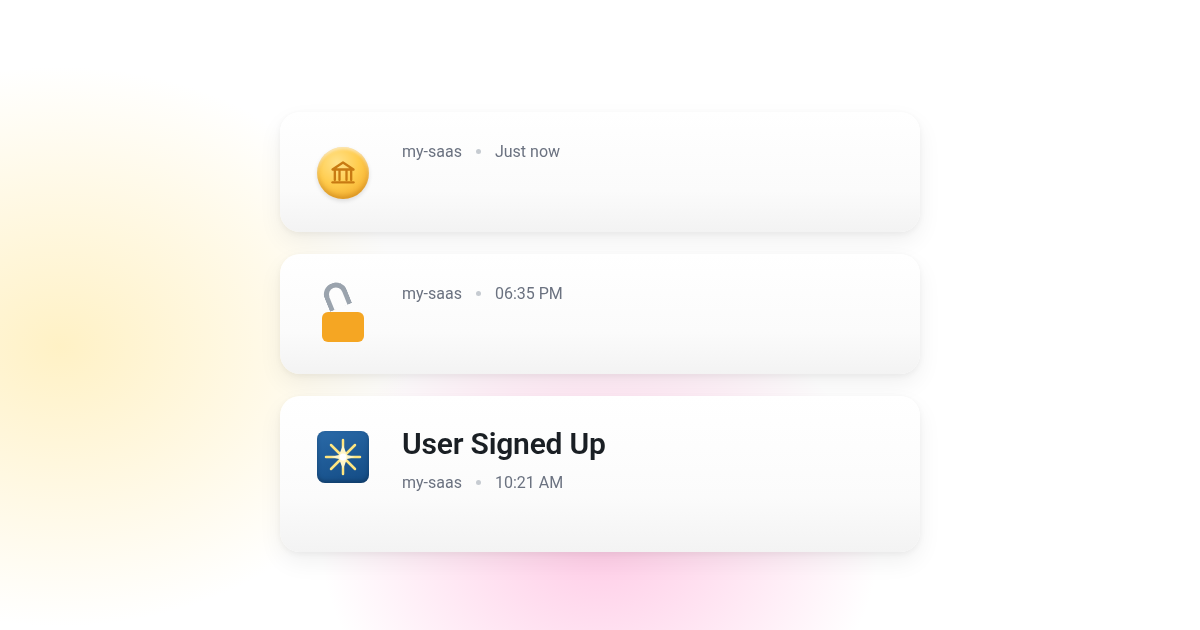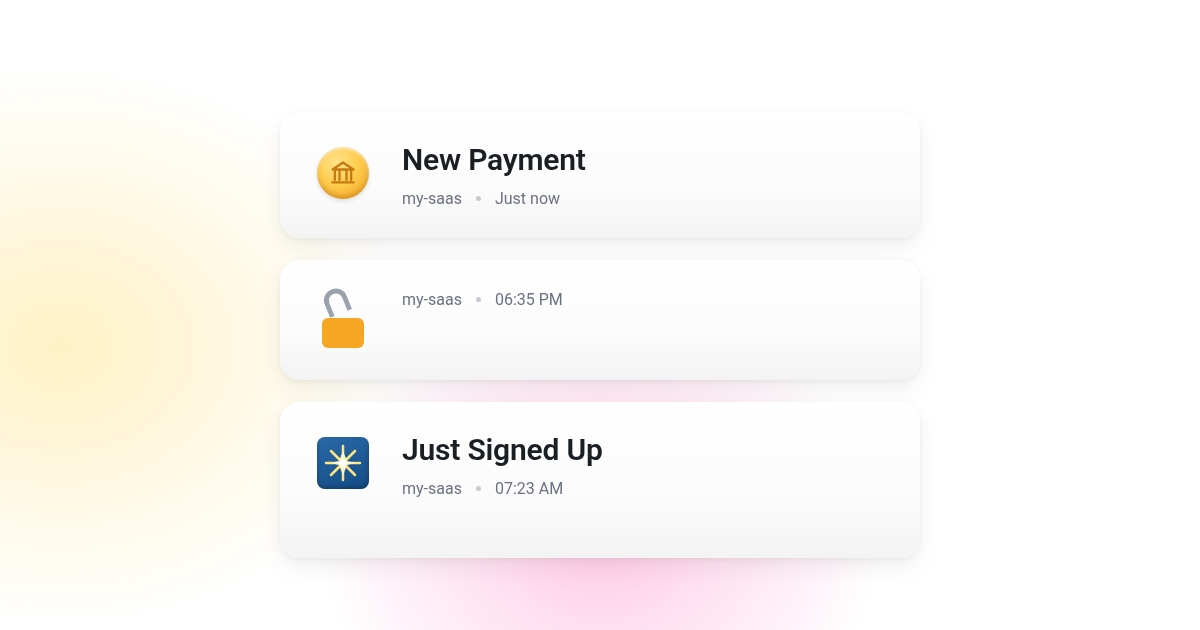--- a/index.html
+++ b/index.html
@@ -152,21 +152,20 @@
           <path d="M3 9 L12 3 L21 9 Z"></path>
           <line x1="5" y1="10" x2="5" y2="18"></line>
           <line x1="9" y1="10" x2="9" y2="18"></line>
           <line x1="15" y1="10" x2="15" y2="18"></line>
           <line x1="19" y1="10" x2="19" y2="18"></line>
           <line x1="3" y1="20" x2="21" y2="20"></line>
         </svg>
       </div>
     </div>
     <div class="content">
-      <div class="title">New Payment</div>
       <div class="meta">
         <span>my-saas</span>
         <span class="dot"></span>
         <span>Just now</span>
       </div>
     </div>
   </div>
 
   <div class="card">
     <div class="icon-slot">
@@ -193,22 +192,22 @@
             <line x1="3" y1="20" x2="37" y2="20"></line>
             <line x1="8" y1="8" x2="32" y2="32"></line>
             <line x1="32" y1="8" x2="8" y2="32"></line>
           </g>
           <path d="M20 8 L24 18 L32 20 L24 22 L20 32 L16 22 L8 20 L16 18 Z" fill="#fff6c9"></path>
           <circle cx="20" cy="20" r="3.5" fill="#ffffff"></circle>
         </svg>
       </div>
     </div>
     <div class="content">
-      <div class="title">Just Signed Up</div>
+      <div class="title">User Signed Up</div>
       <div class="meta">
         <span>my-saas</span>
         <span class="dot"></span>
-        <span>07:23 AM</span>
+        <span>10:21 AM</span>
       </div>
     </div>
   </div>
 
 </div>
 
 </body></html>

